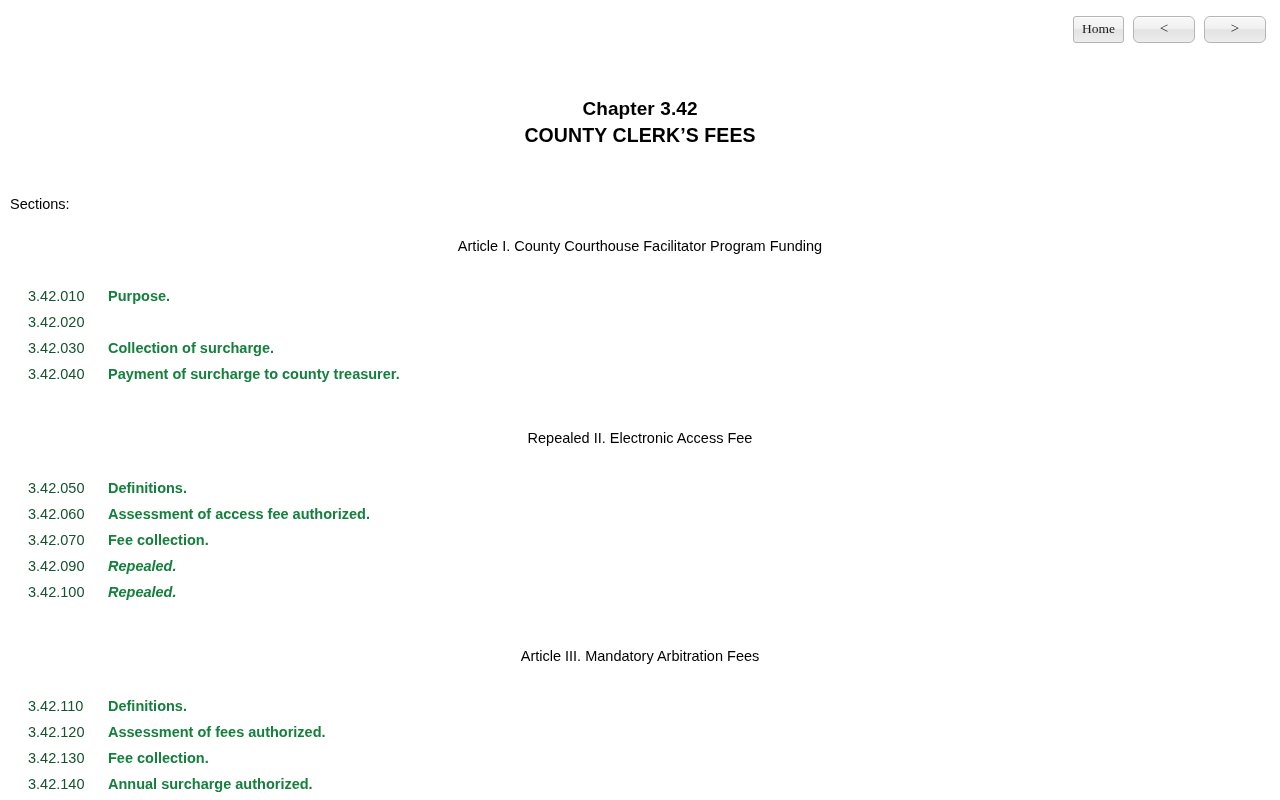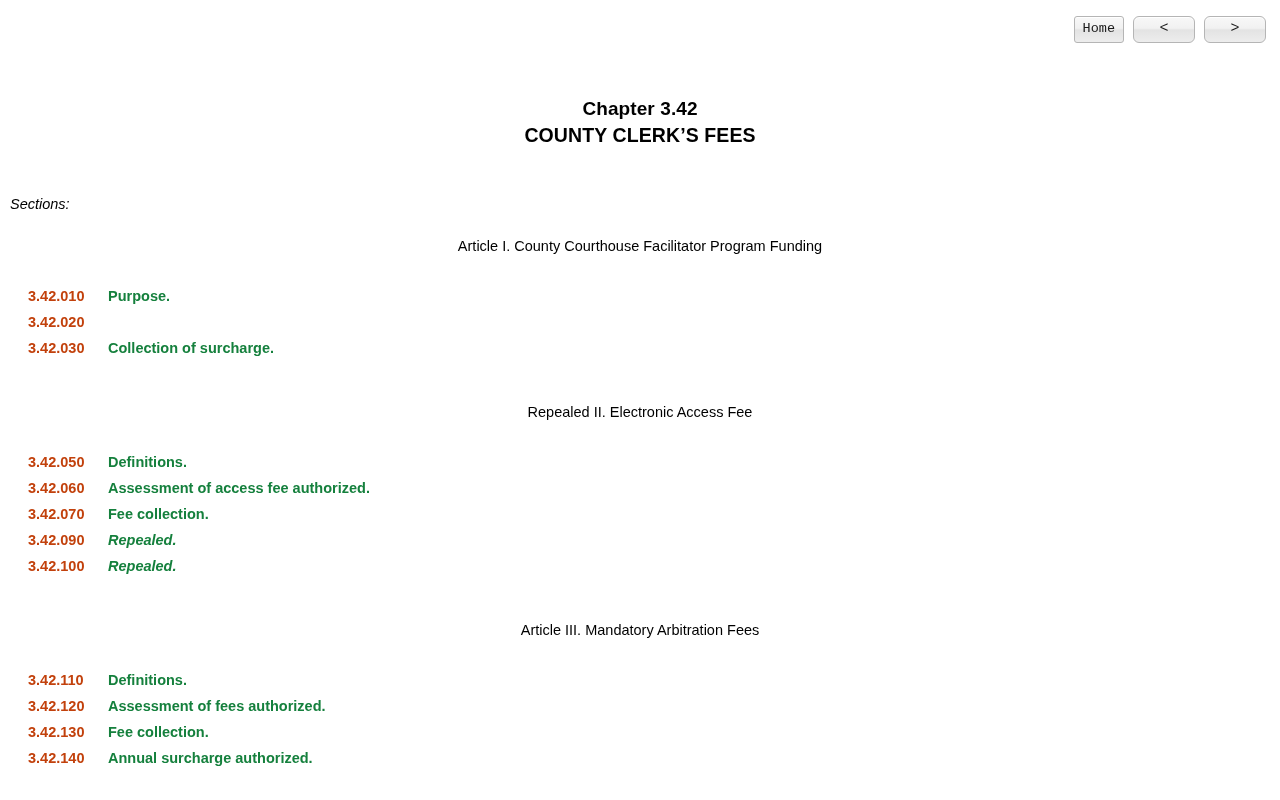--- a/index.html
+++ b/index.html
@@ -19,21 +19,21 @@
   
   .navbar {
     position: absolute;
     top: 16px;
     right: 14px;
     display: flex;
     align-items: center;
     gap: 9px;
   }
   .btn {
-    font-family: Liberation Mono, monospace;
+    font-family: Liberation Serif, serif;
     font-size: 13.5px;
     color: #1a1a1a;
     line-height: 1;
     background: linear-gradient(to bottom, #f8f8f8 0%, #f1f1f1 45%, #e3e3e3 52%, #ededed 100%);
     border: 1px solid #b5b5b5;
     border-radius: 4px;
     box-shadow: 0 1px 0 rgba(255,255,255,0.9) inset;
     padding: 5px 9px 6px 9px;
     cursor: pointer;
     text-align: center;
@@ -68,21 +68,20 @@
     display: block;
     font-size: 19.5px;
   }
 
   .sections-label {
     margin: 0;
     padding-left: 10px;
     padding-top: 33px;
     font-size: 14.5px;
     line-height: 19px;
-    font-style: italic;
   }
 
   .article-head {
     text-align: center;
     font-size: 14.5px;
     font-weight: normal;
     line-height: 19px;
     margin: 0;
     padding-top: 23px;
   }
@@ -100,22 +99,22 @@
     line-height: 26px;
     height: 26px;
     white-space: nowrap;
   }
   .toc-num {
     display: inline-block;
     width: 80px;
     padding-left: 28px;
     box-sizing: content-box;
     font-size: 14.5px;
-    font-weight: bold;
-    color: #c2410c;
+    font-weight: normal;
+    color: #14532d;
     text-decoration: none;
   }
   .toc-title {
     font-size: 14.5px;
     font-weight: bold;
     color: #15803d;
     text-decoration: none;
   }
   .toc-title.repealed {
     font-style: italic;
@@ -157,20 +156,24 @@
           <a class="toc-num" href="#">3.42.010</a>
           <a class="toc-title" href="#">Purpose.</a>
         </li>
         <li class="toc-row">
           <a class="toc-num" href="#">3.42.020</a>
         </li>
         <li class="toc-row">
           <a class="toc-num" href="#">3.42.030</a>
           <a class="toc-title" href="#">Collection of surcharge.</a>
         </li>
+        <li class="toc-row">
+          <a class="toc-num" href="#">3.42.040</a>
+          <a class="toc-title" href="#">Payment of surcharge to county treasurer.</a>
+        </li>
       </ul>
       <div class="spacer-lg"></div>
       <p class="article-head">Repealed II. Electronic Access Fee</p>
       <ul class="toc">
         <li class="toc-row">
           <a class="toc-num" href="#">3.42.050</a>
           <a class="toc-title" href="#">Definitions.</a>
         </li>
         <li class="toc-row">
           <a class="toc-num" href="#">3.42.060</a>

